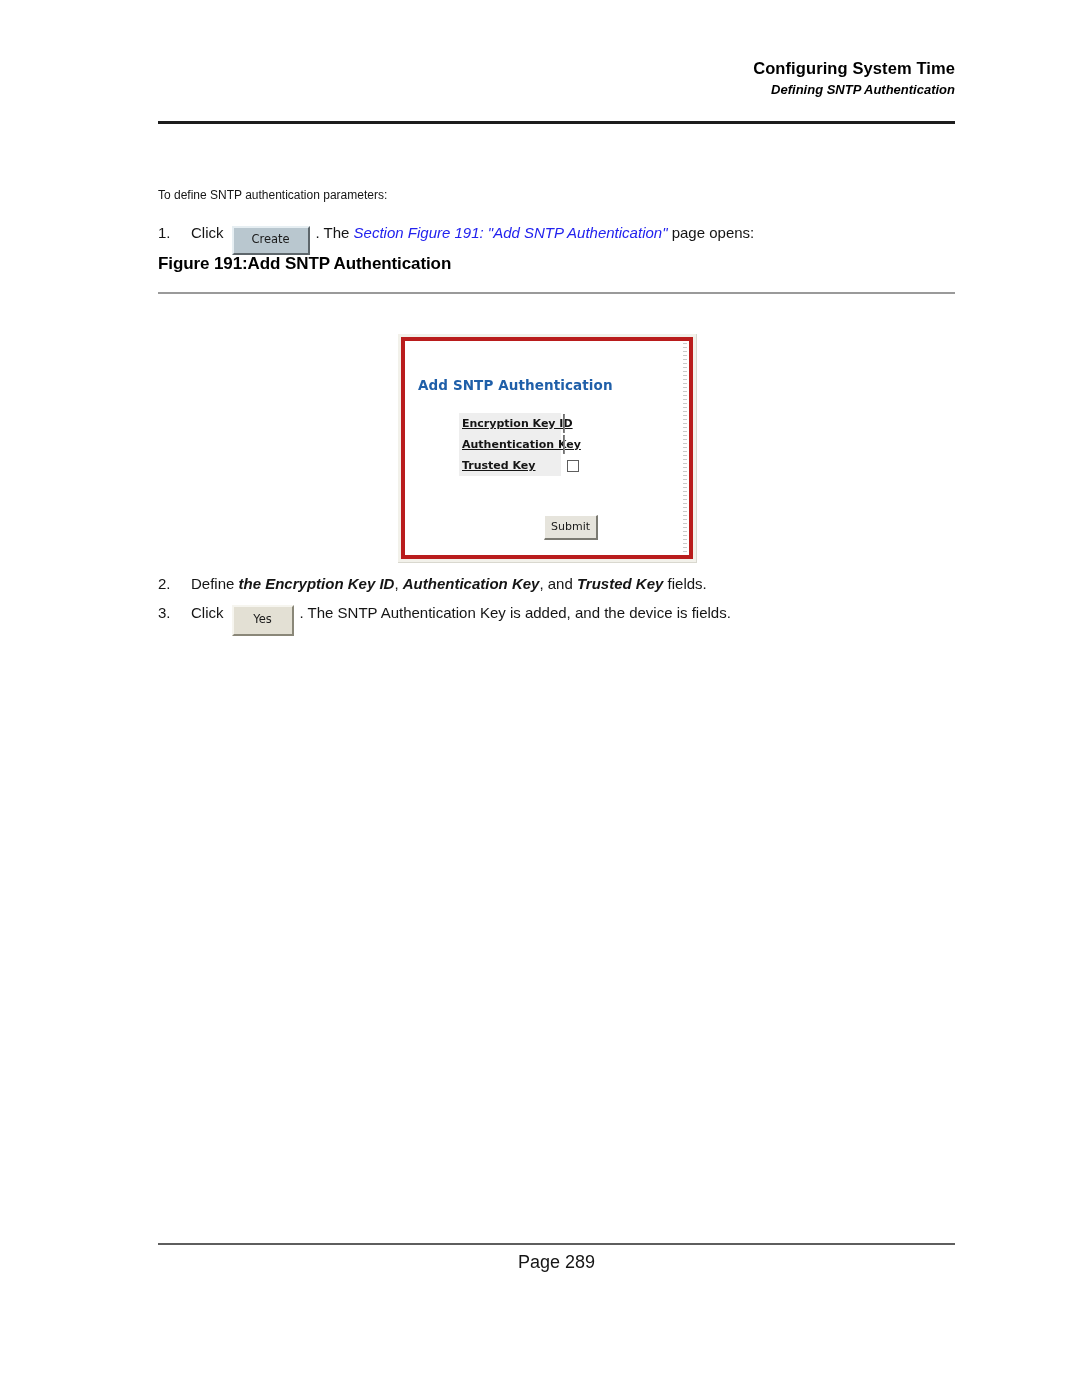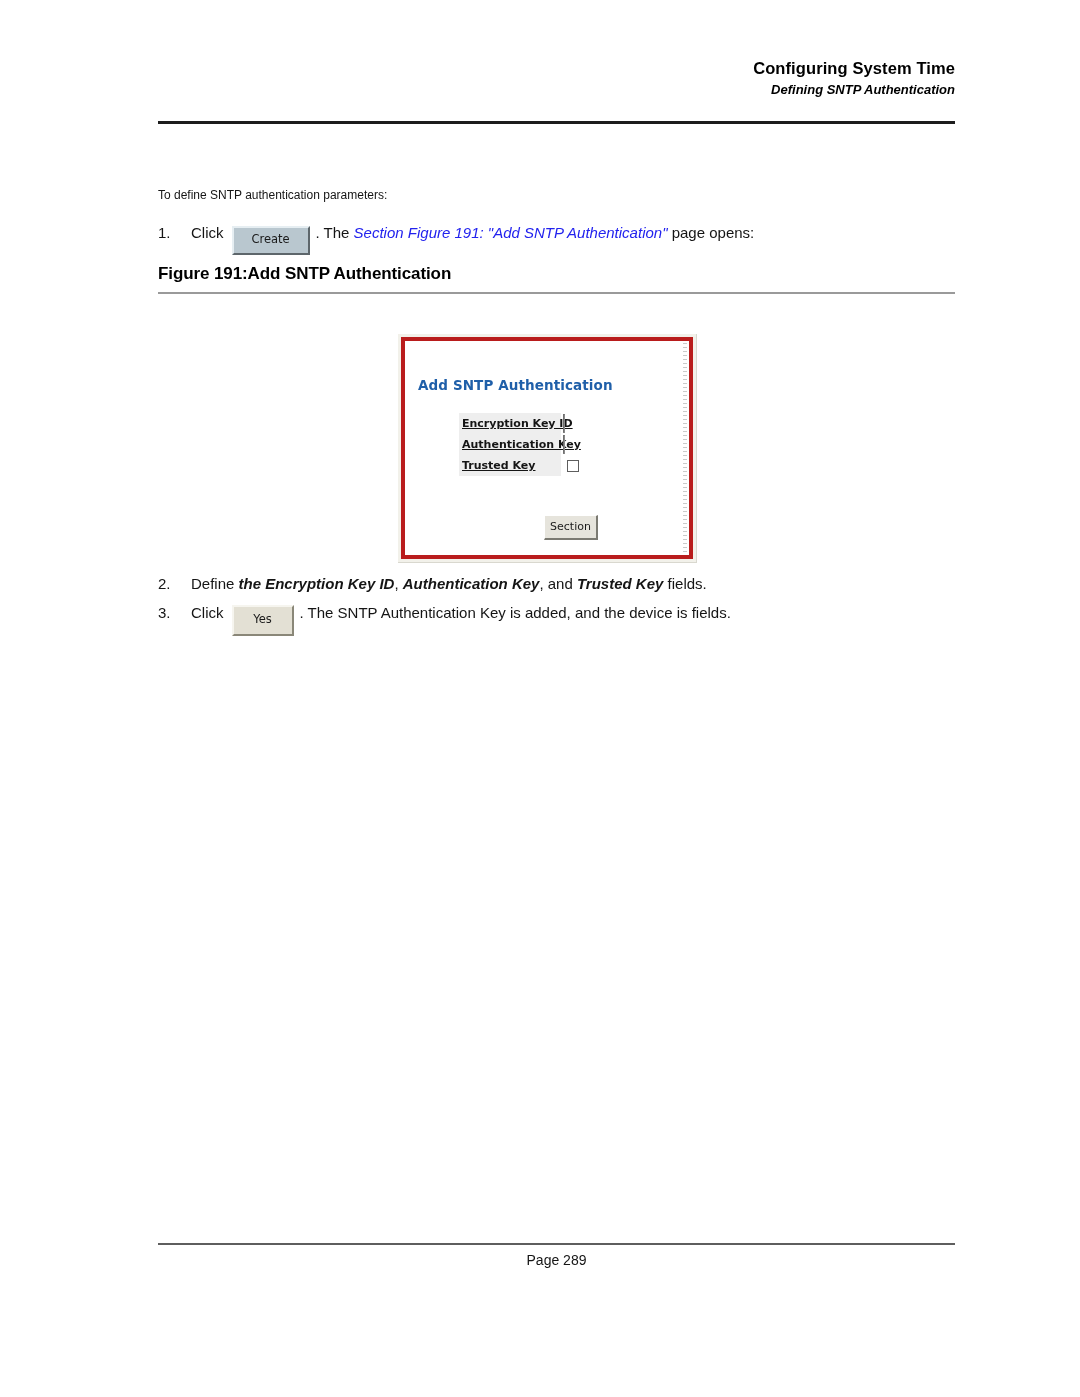--- a/index.html
+++ b/index.html
@@ -125,21 +125,21 @@
     border-right: 2px solid #8a8778;
     border-bottom: 2px solid #8a8778;
     font-family: "DejaVu Sans", sans-serif;
     font-size: 11.5px;
   }
 
   
   .fig-caption {
     position: absolute;
     left: 158px;
-    top: 264px;
+    top: 254px;
     font-size: 17px;
     font-weight: bold;
     color: #000;
     letter-spacing: -0.1px;
   }
   .rule-caption {
     position: absolute;
     left: 158px;
     top: 292px;
     width: 797px;
@@ -261,21 +261,21 @@
     width: 797px;
     height: 2px;
     background: #5e5e5e;
   }
   .footer-text {
     position: absolute;
     left: 158px;
     top: 1252px;
     width: 797px;
     text-align: center;
-    font-size: 14px;
+    font-size: 18px;
     color: #151515;
   }
 </style>
 </head>
 <body>
 
 <div class="page">
 
   <div class="header">
     <div class="header-title">Configuring System Time</div>
@@ -315,21 +315,21 @@
         <span class="cell-pad">
           <span class="text-input in-auth" title=""></span>
         </span>
       </div>
       <div class="form-row">
         <span class="form-label w-lab-wide">Trusted Key</span>
         <span class="checkbox"></span>
       </div>
     </div>
 
-    <div class="btn-submit">Section</div>
+    <div class="btn-submit">Submit</div>
   </div>
 
   <div class="step step-2">
     <span class="num">2.</span>
     <span class="body">
       <span>Define</span>
       <span class="i">the Encryption Key ID</span><span>,</span>
       <span class="i">Authentication Key</span><span>, and</span>
       <span class="i">Trusted Key</span>
       <span>fields.</span>

